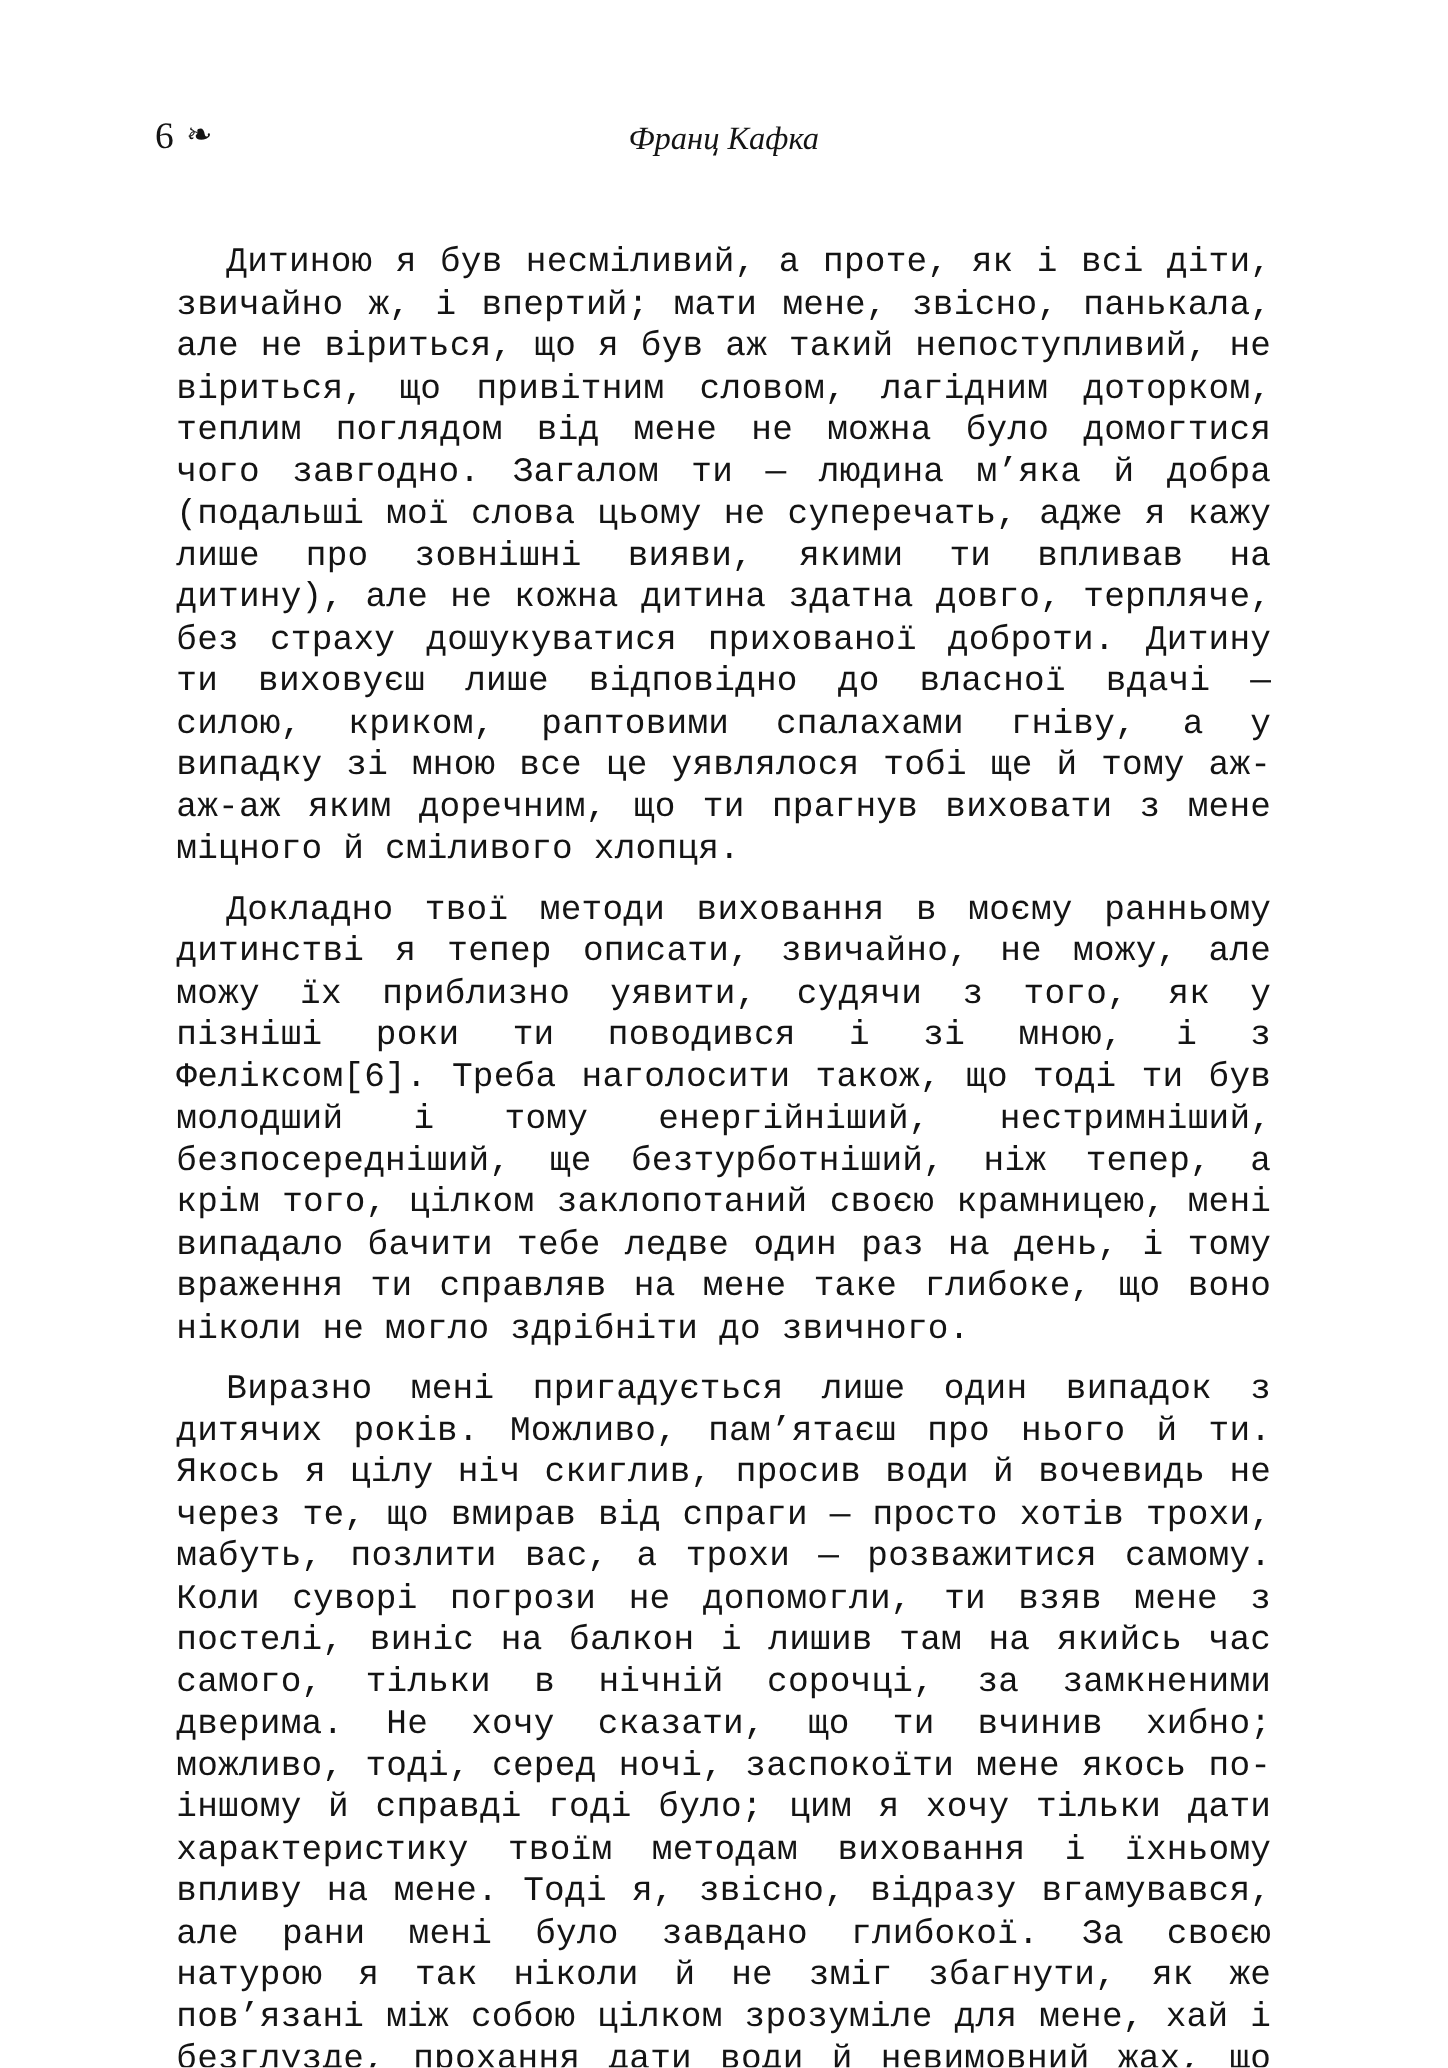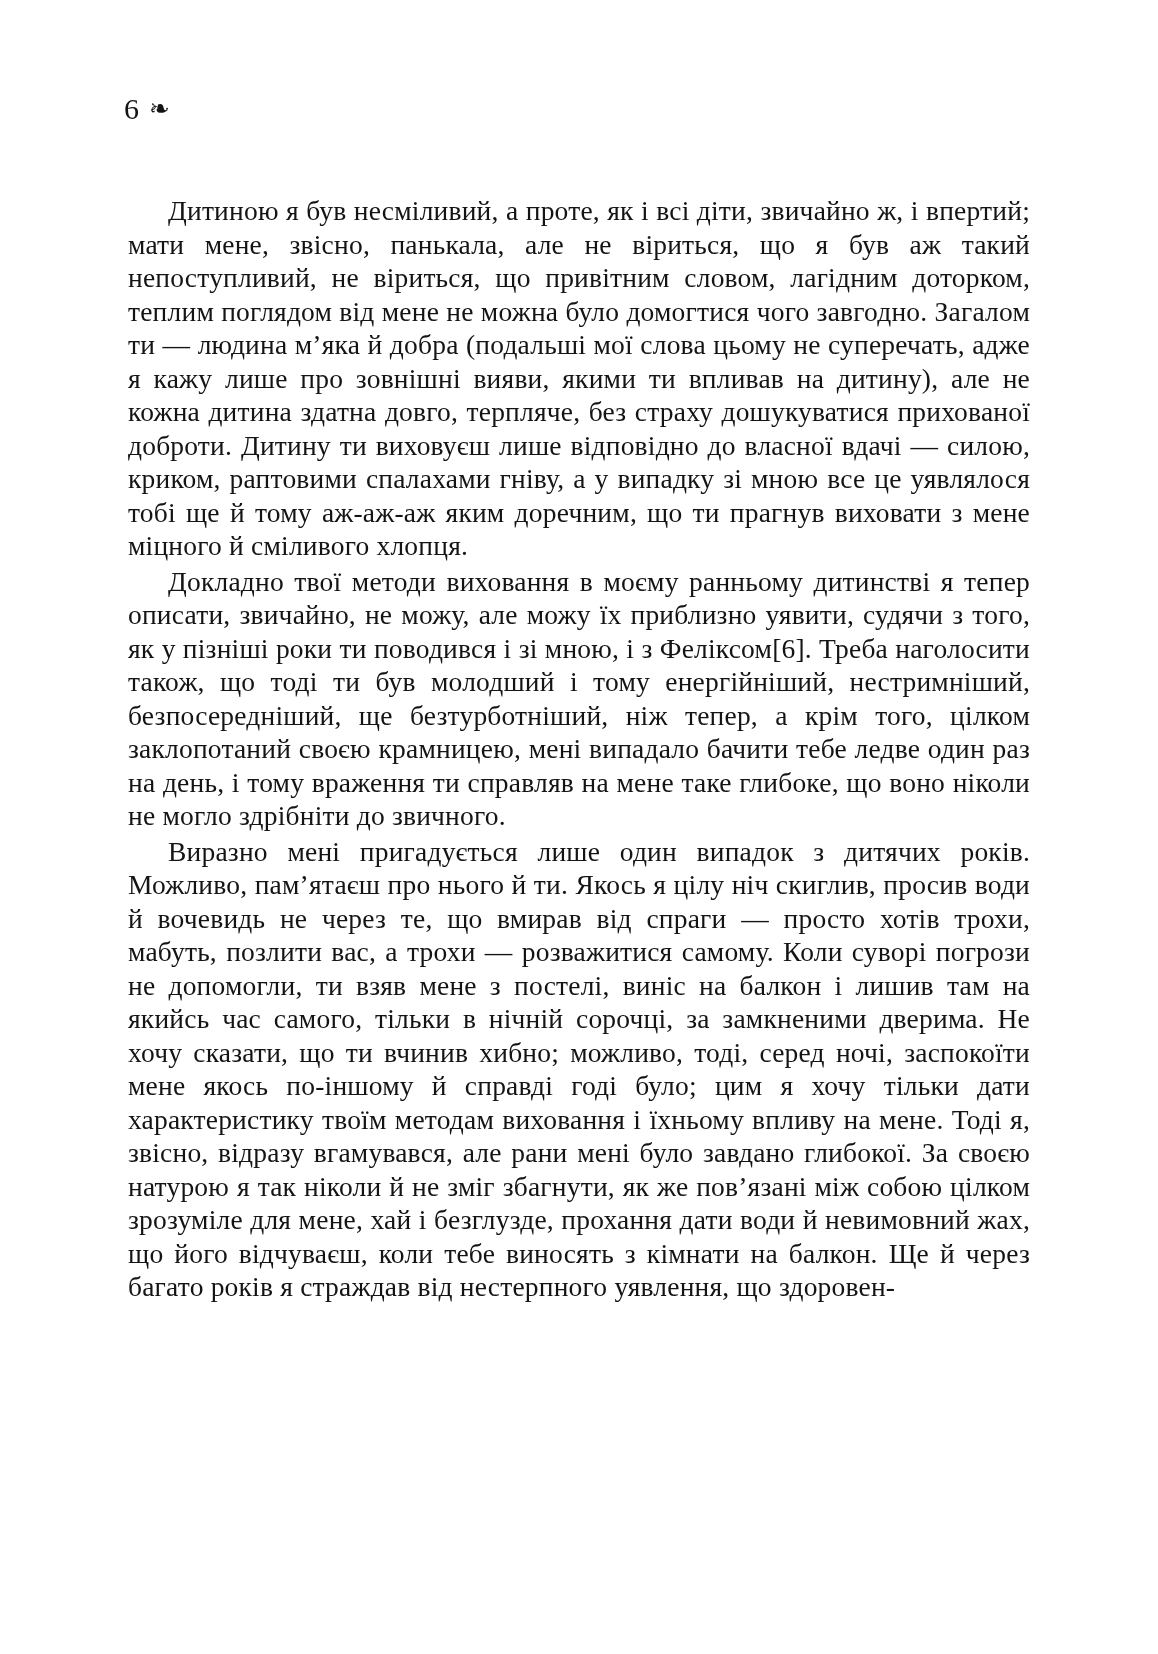--- a/index.html
+++ b/index.html
@@ -48,34 +48,36 @@
     padding-top: 4px;
   }
   .text-block {
     margin: 56px 126px 0 126px;
     text-align: justify;
     font-size: 27.5px;
     line-height: 33.5px;
     letter-spacing: 0.2px;
   }
   .text-block p {
-    margin: 2px;
+    margin: 15px;
     text-indent: 40px;
+    font-family: Liberation Mono, monospace;
   }
 </style>
 </head>
 <body>
 
 <div class="page">
 
   <div class="running-header">
     <div class="page-number-wrap">
       <span class="page-number">6</span>
       <span class="ornament">❧</span>
     </div>
+    <div class="running-title">Франц Кафка</div>
   </div>
 
   <div class="text-block">
     <p>Дитиною я був несміливий, а проте, як і всі діти, звичайно ж, і впертий; мати мене, звісно, панькала, але не віриться, що я був аж такий непоступливий, не віриться, що привітним словом, лагідним доторком, теплим поглядом від мене не можна було домогтися чого завгодно. Загалом ти — людина м’яка й добра (подальші мої слова цьому не суперечать, адже я кажу лише про зовнішні вияви, якими ти впливав на дитину), але не кожна дитина здатна довго, терпляче, без страху дошукуватися прихованої доброти. Дитину ти виховуєш лише відповідно до власної вдачі — силою, криком, раптовими спалахами гніву, а у випадку зі мною все це уявлялося тобі ще й тому аж-аж-аж яким доречним, що ти прагнув виховати з мене міцного й сміливого хлопця.</p>
     <p>Докладно твої методи виховання в моєму ранньому дитинстві я тепер описати, звичайно, не можу, але можу їх приблизно уявити, судячи з того, як у пізніші роки ти поводився і зі мною, і з Феліксом[6]. Треба наголосити також, що тоді ти був молодший і тому енергійніший, нестримніший, безпосередніший, ще безтурботніший, ніж тепер, а крім того, цілком заклопотаний своєю крамницею, мені випадало бачити тебе ледве один раз на день, і тому враження ти справляв на мене таке глибоке, що воно ніколи не могло здрібніти до звичного.</p>
     <p>Виразно мені пригадується лише один випадок з дитячих років. Можливо, пам’ятаєш про нього й ти. Якось я цілу ніч скиглив, просив води й вочевидь не через те, що вмирав від спраги — просто хотів трохи, мабуть, позлити вас, а трохи — розважитися самому. Коли суворі погрози не допомогли, ти взяв мене з постелі, виніс на балкон і лишив там на якийсь час самого, тільки в нічній сорочці, за замкненими дверима. Не хочу сказати, що ти вчинив хибно; можливо, тоді, серед ночі, заспокоїти мене якось по-іншому й справді годі було; цим я хочу тільки дати характеристику твоїм методам виховання і їхньому впливу на мене. Тоді я, звісно, відразу вгамувався, але рани мені було завдано глибокої. За своєю натурою я так ніколи й не зміг збагнути, як же пов’язані між собою цілком зрозуміле для мене, хай і безглузде, прохання дати води й невимовний жах, що його відчуваєш, коли тебе виносять з кімнати на балкон. Ще й через багато років я страждав від нестерпного уявлення, що здоровен-</p>
   </div>
 
 </div>
 

